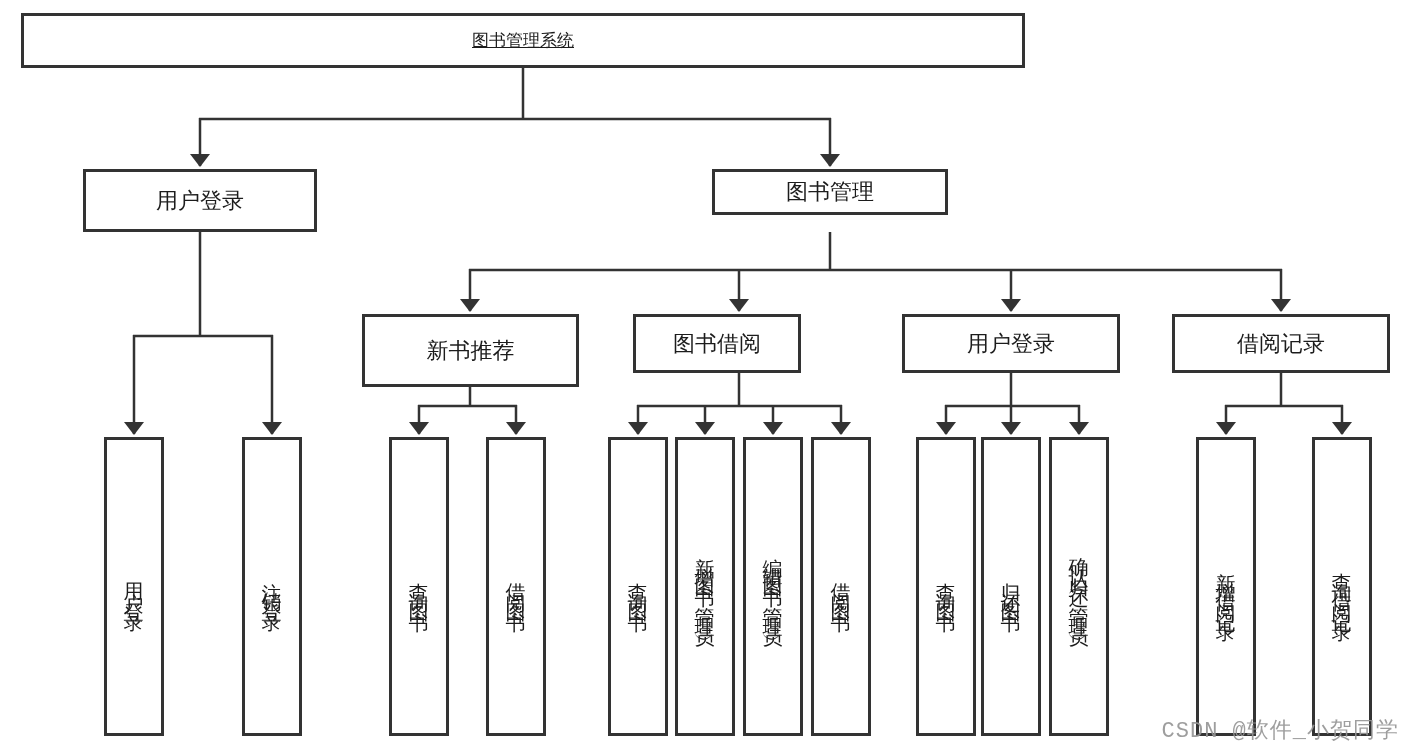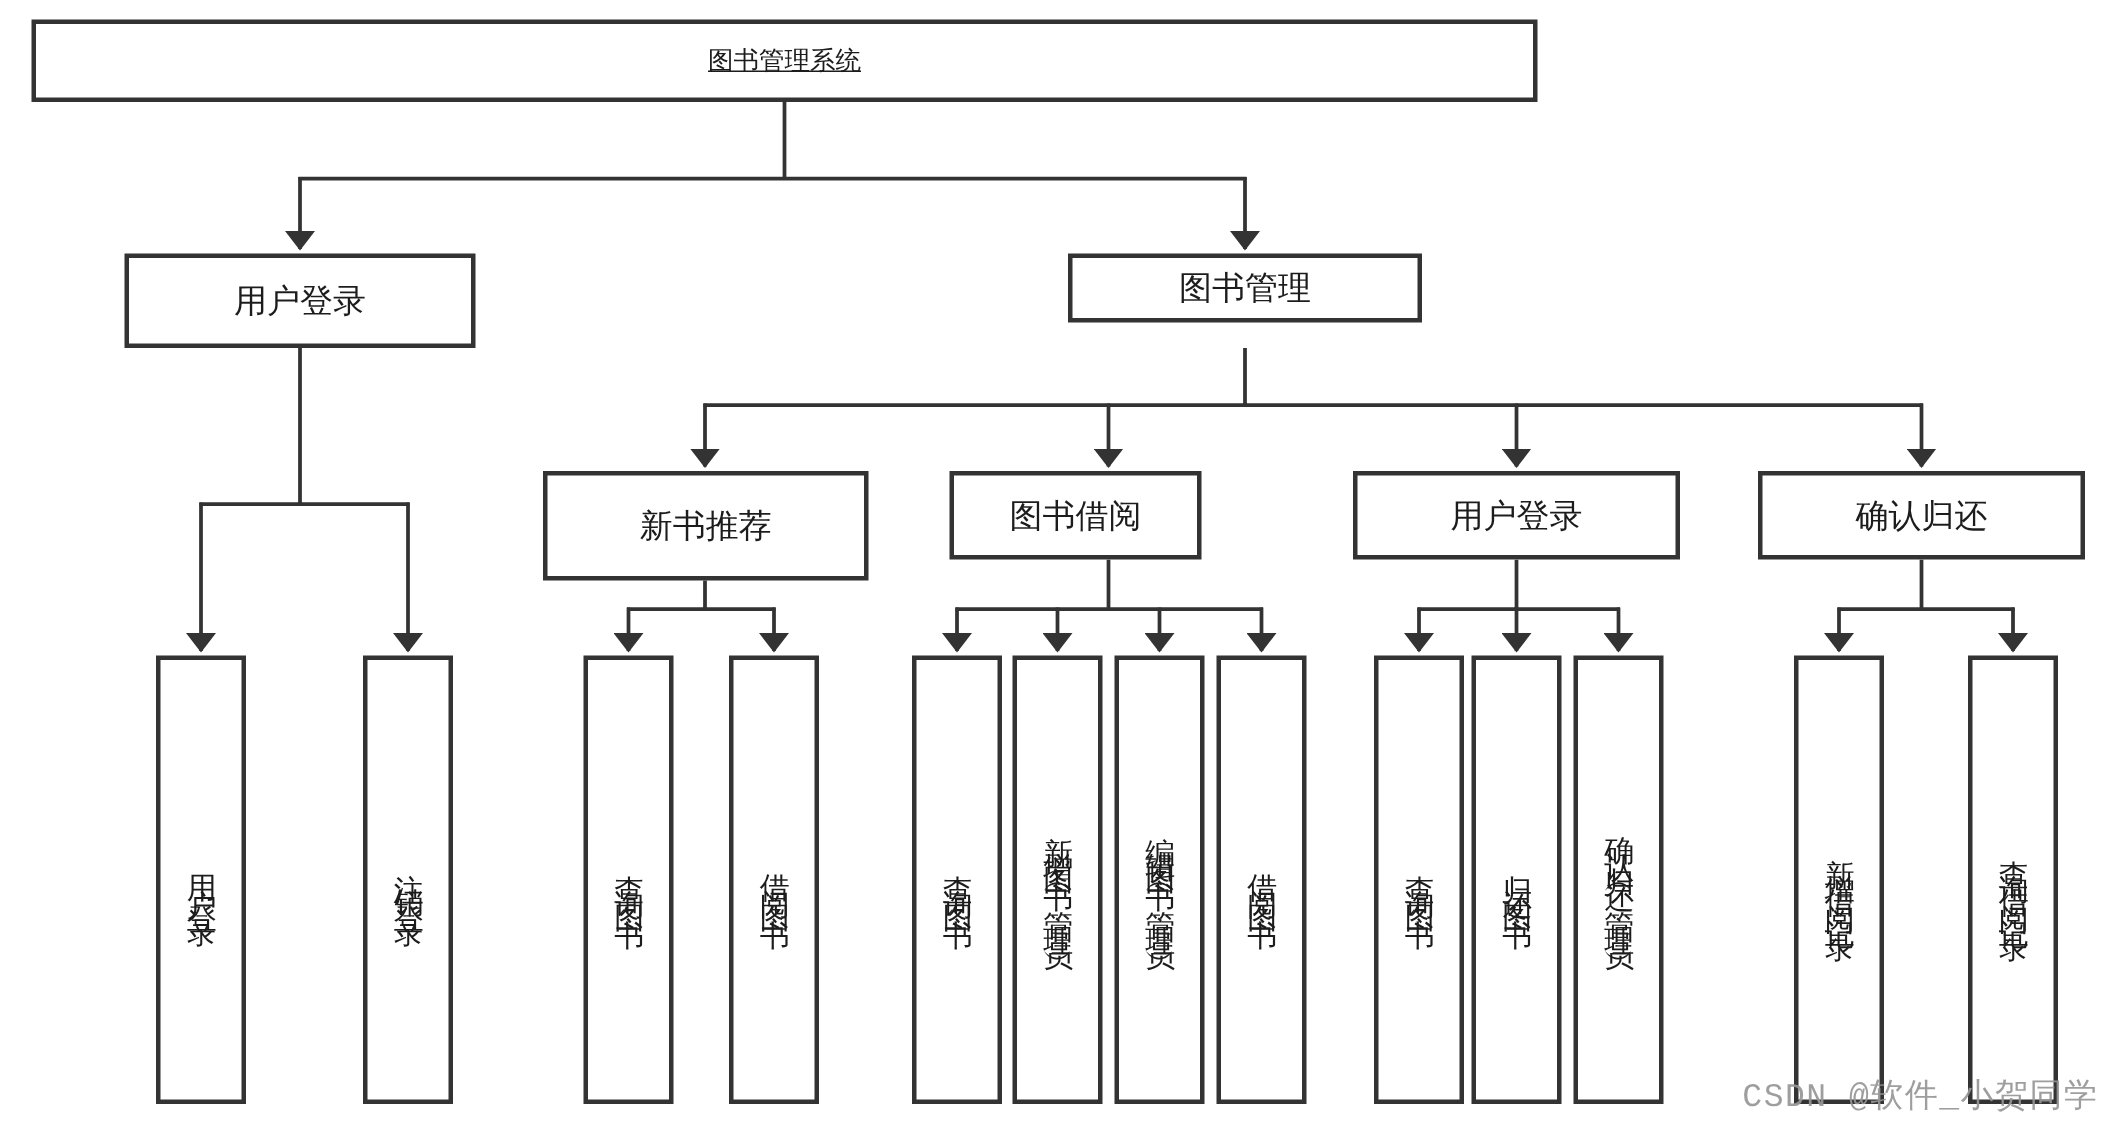--- a/index.html
+++ b/index.html
@@ -117,21 +117,21 @@
   <div class="node hbox" style="left:362px; top:314px; width:217px; height:73px;">
     <span>新书推荐</span>
   </div>
   <div class="node hbox" style="left:633px; top:314px; width:168px; height:59px;">
     <span>图书借阅</span>
   </div>
   <div class="node hbox" style="left:902px; top:314px; width:218px; height:59px;">
     <span>用户登录</span>
   </div>
   <div class="node hbox" style="left:1172px; top:314px; width:218px; height:59px;">
-    <span>确认归还</span>
+    <span>借阅记录</span>
   </div>
 
   <div class="node vbox" style="left:104px; top:437px; width:60px; height:299px;">
     <span>用户登录</span>
   </div>
   <div class="node vbox" style="left:242px; top:437px; width:60px; height:299px;">
     <span>注销登录</span>
   </div>
 
   <div class="node vbox" style="left:389px; top:437px; width:60px; height:299px;">

